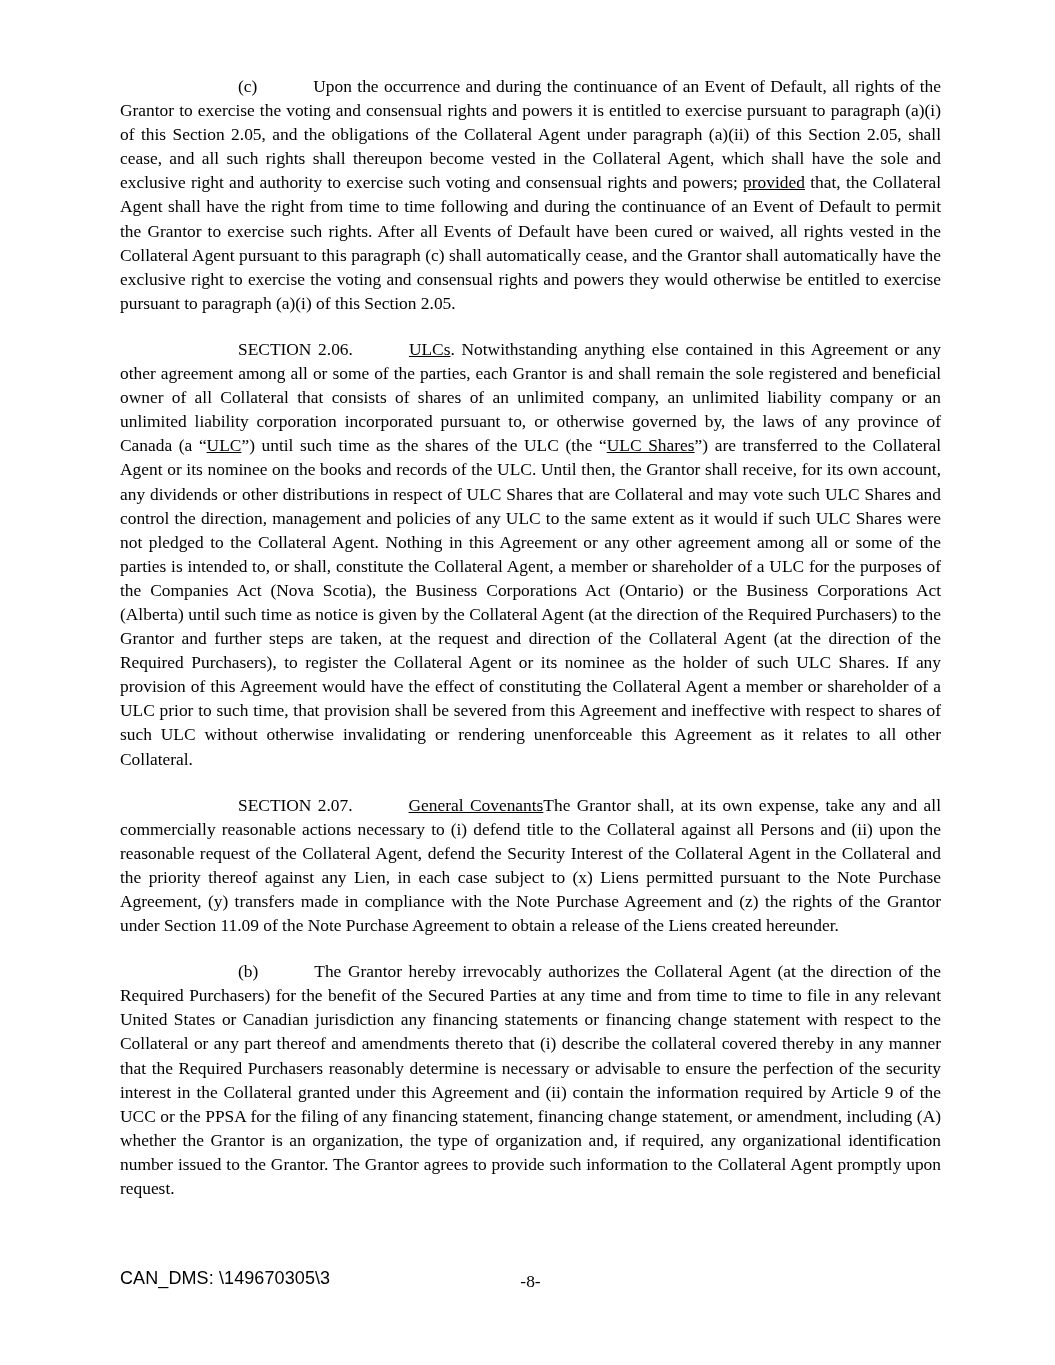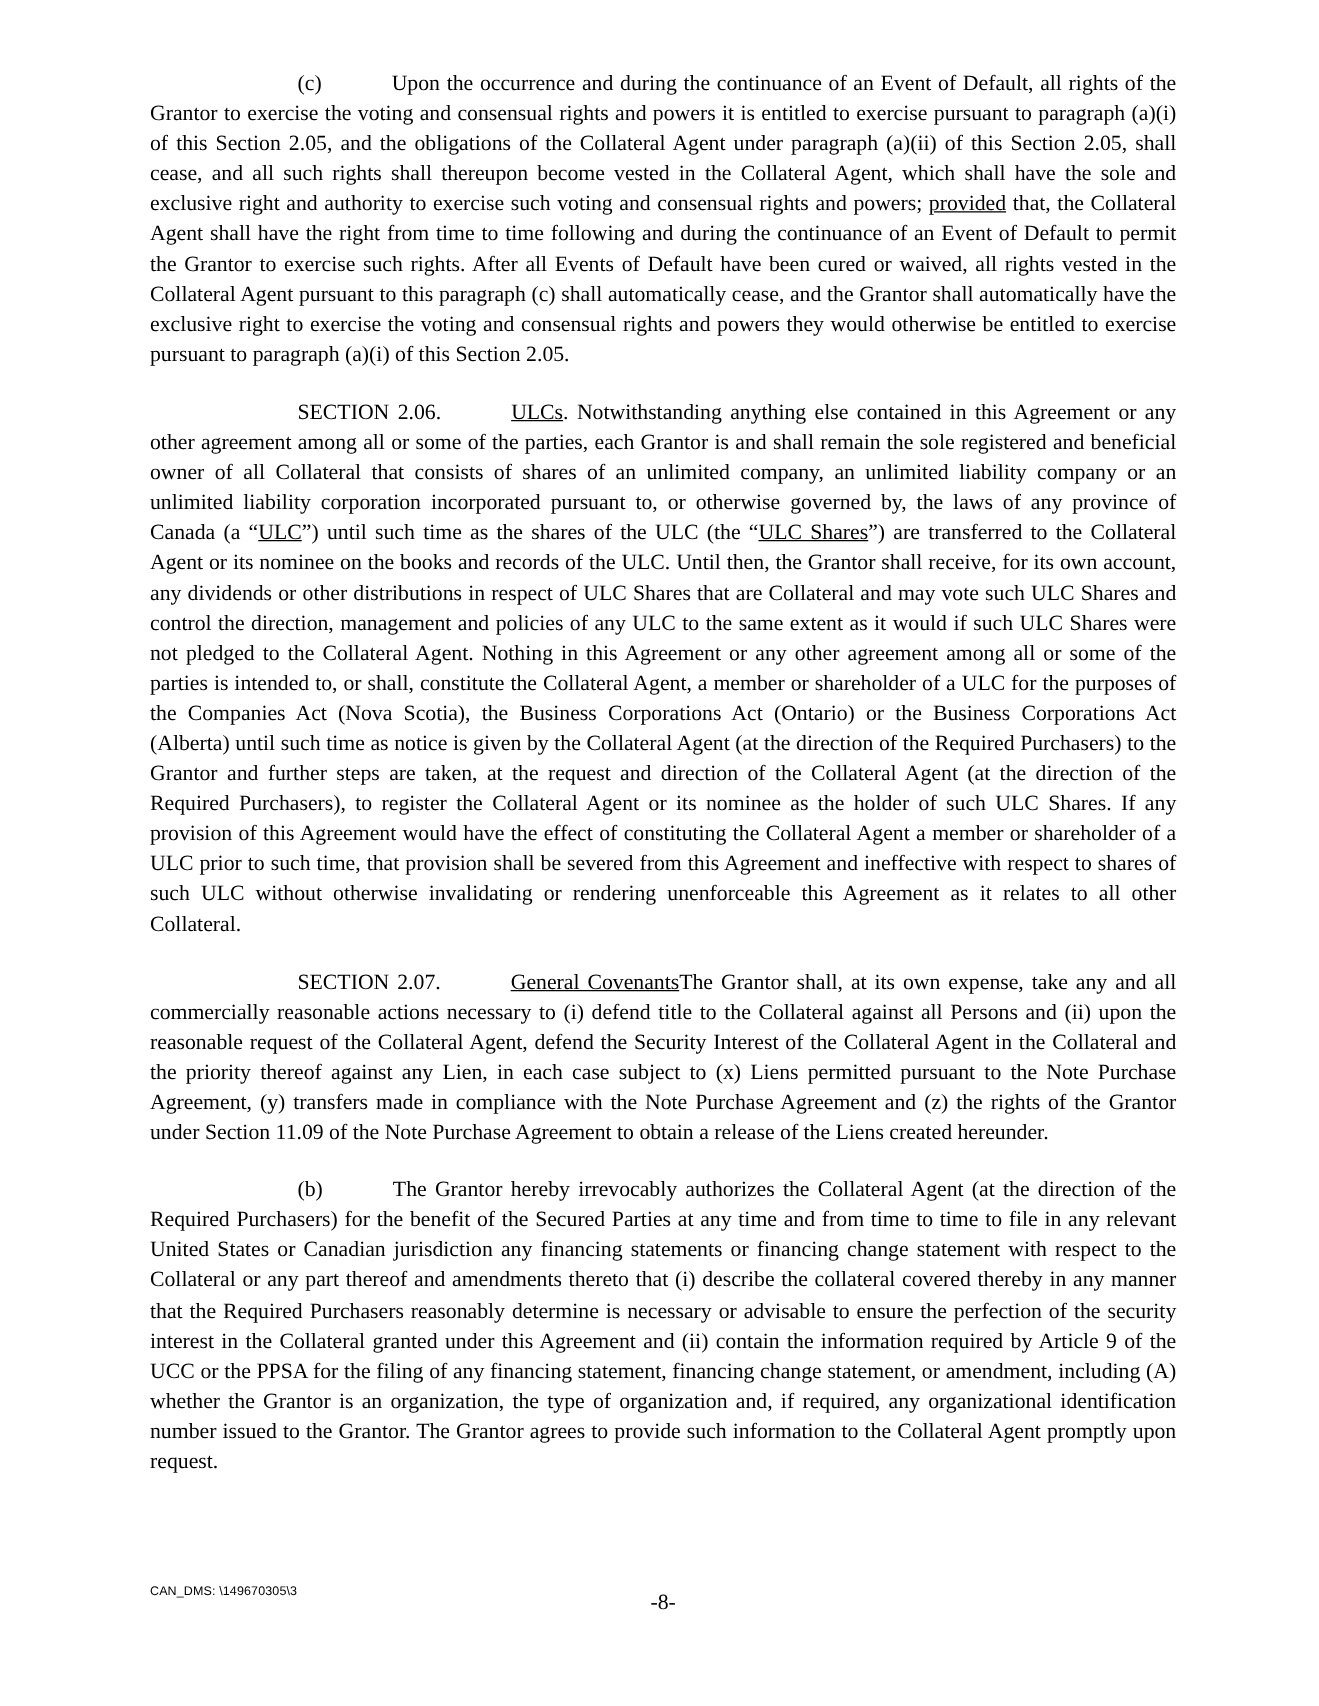--- a/index.html
+++ b/index.html
@@ -14,21 +14,21 @@
     font-family: "Liberation Serif", serif;
     color: #000000;
   }
   .page {
     position: absolute;
     left: 0;
     top: 0;
     width: 1055px;
     height: 1365px;
     box-sizing: border-box;
-    padding: 54px 114px 0 120px;
+    padding: 74px 114px 0 120px;
   }
   .body-text {
     font-size: 17.4px;
     line-height: 24.1px;
     text-align: justify;
     text-justify: inter-word;
     margin: 0 0 22px 0;
     hyphens: none;
   }
   .body-text:last-of-type {
@@ -51,21 +51,21 @@
     position: absolute;
     left: 120px;
     right: 114px;
     top: 1268px;
     height: 24px;
   }
   .footer-left {
     position: absolute;
     left: 0;
     top: 0;
-    font-size: 10px;
+    font-size: 18px;
     font-family: "Liberation Sans", sans-serif;
     letter-spacing: 0.1px;
   }
   .footer-center {
     position: absolute;
     left: 0;
     right: 0;
     top: 3px;
     text-align: center;
     font-size: 17.4px;

